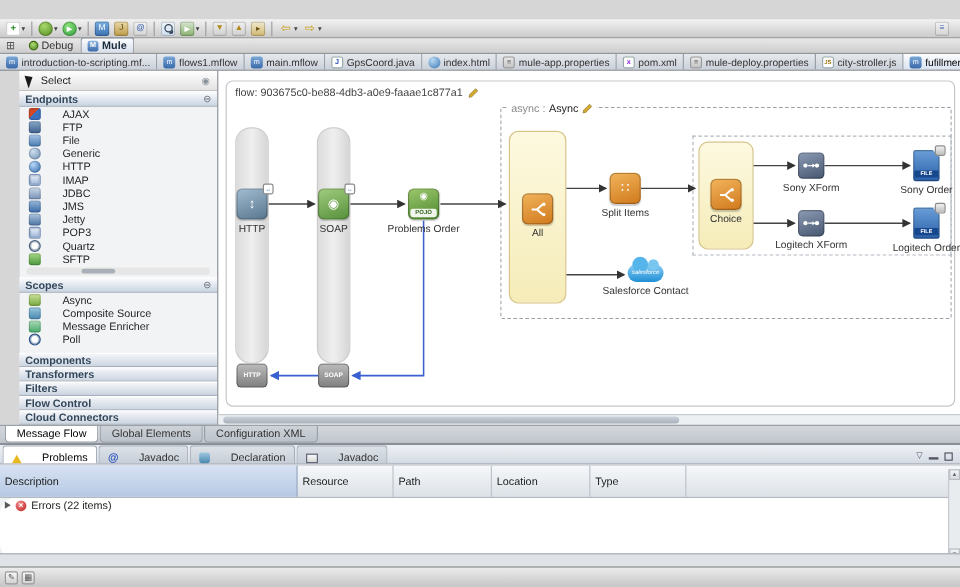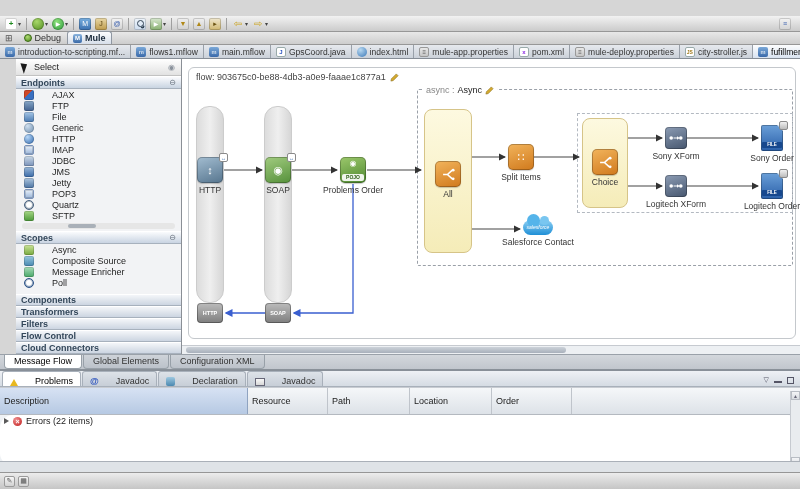--- a/index.html
+++ b/index.html
@@ -602,21 +602,21 @@
         <span class="vc-menu">▽</span>
         <span class="vc-min"></span>
         <span class="vc-max"></span>
       </div>
     </div>
     <div class="thead">
       <div class="th th-desc">Description</div>
       <div class="th th-resource">Resource</div>
       <div class="th th-path">Path</div>
       <div class="th th-location">Location</div>
-      <div class="th th-type">Order</div>
+      <div class="th th-type">Type</div>
       <div class="th th-fill"></div>
     </div>
     <div class="tbody">
       <div class="trow">
         <span class="expander"></span>
         <span class="err-icon">×</span>
         <span>Errors (22 items)</span>
       </div>
       <div class="tscroll">
         <div class="sarrow">▲</div>

